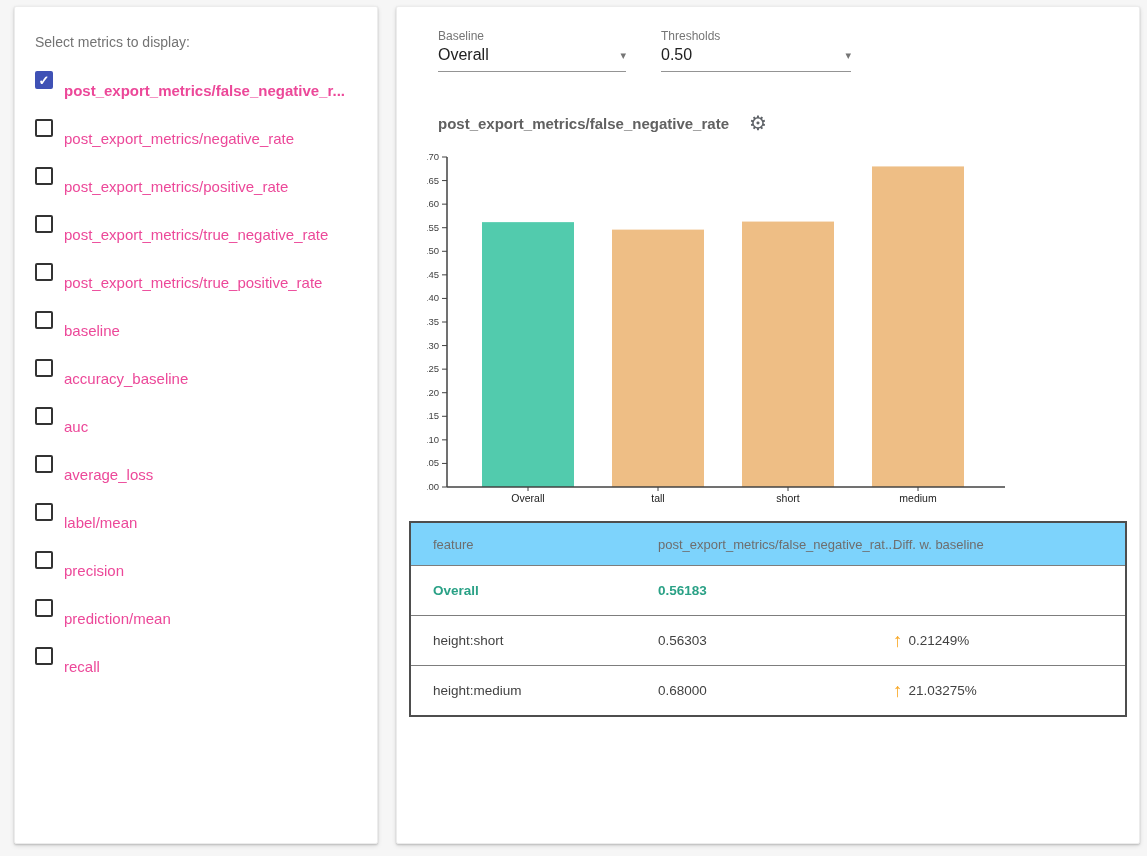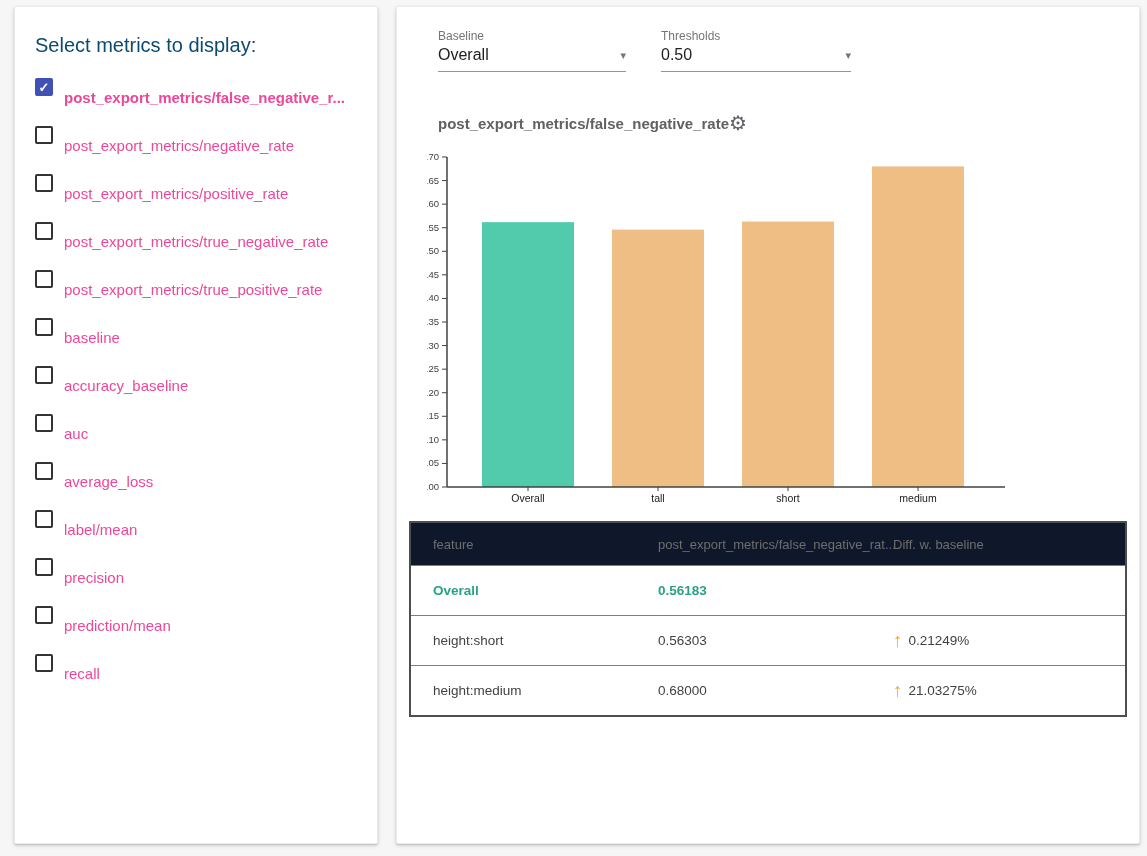--- a/index.html
+++ b/index.html
@@ -13,21 +13,21 @@
   .page { position:relative; width:1147px; height:856px; }
   .card {
     position:absolute; background:#ffffff; border-radius:2px;
     border:1px solid #ececec;
     box-shadow:0 1px 2px rgba(0,0,0,.18), 0 2px 5px rgba(0,0,0,.10);
   }
   .sidebar { left:14px; top:6px; width:364px; height:838px; }
   .main    { left:396px; top:6px; width:744px; height:838px; }
 
   
-  .sidebar-title { padding:27px 20px 6px 20px; font-size:20px; color:#0c4a6e; }
+  .sidebar-title { padding:27px 20px 6px 20px; font-size:14px; color:#737373; }
   .metric-item { display:flex; align-items:center; height:48px; padding:0 14px 0 20px; cursor:pointer; }
   .cb {
     width:18px; height:18px; flex:0 0 auto;
     border:2px solid #333333; border-radius:2px;
     display:flex; align-items:center; justify-content:center;
     font-size:13px; font-weight:bold; color:#ffffff; line-height:1;
   }
   .cb.on { background:#3f51b5; border-color:#3f51b5; }
   .metric-label { margin-left:11px; font-size:15px; color:#ec4899; white-space:nowrap;margin-top:20px; }
   .metric-item.checked .metric-label { font-weight:bold; }
@@ -38,31 +38,31 @@
   .bfield { width:188px; } .tfield { width:190px; }
   .select-label { font-size:12px; color:#757575; margin-bottom:3px; }
   .select-row {
     display:flex; align-items:center; justify-content:space-between;
     border-bottom:1px solid #949494; padding-bottom:7px;
   }
   .select-value { font-size:16px; color:#212121; }
   .caret { font-size:11px; color:#757575; }
 
   
-  .chart-header { position:absolute; left:41px; top:106px; display:flex; align-items:center; gap:0; }
+  .chart-header { position:absolute; left:41px; top:106px; display:flex; align-items:center; gap:20px; }
   .chart-title { font-size:15px; font-weight:bold; color:#616161; }
   .gear { font-size:20px; color:#5f6368; line-height:1; cursor:pointer; }
 
   #bar-chart { position:absolute; left:30px; top:142px; }
   #bar-chart text { font-family:"Liberation Sans", sans-serif; }
 
   
   .metric-table { position:absolute; left:12px; top:514px; width:718px; border:2px solid #4e4e4e; background:#fff; }
   .trow { display:grid; grid-template-columns:225px 235px 1fr; align-items:center; }
-  .thead { background:#0f172a; height:42px; }
+  .thead { background:#7dd3fc; height:42px; }
   .thead .tcell { color:#6e6e6e; font-size:13px; white-space:nowrap; }
   .tbody-row { height:50px; border-top:1px solid #7d7d7d; font-size:13.5px; color:#424242; background:#fff; }
   .tcell { padding-left:22px; white-space:nowrap; }
   .baseline-row .tcell { color:#2aa186; font-weight:bold; }
   .diff-cell { display:flex; align-items:center; }
   .arrow { font-size:19px; margin-right:6px; line-height:1; }
   .arrow.up { color:#f9a825; }
   .arrow.down { color:#3444e4; }
 </style>
 </head>

